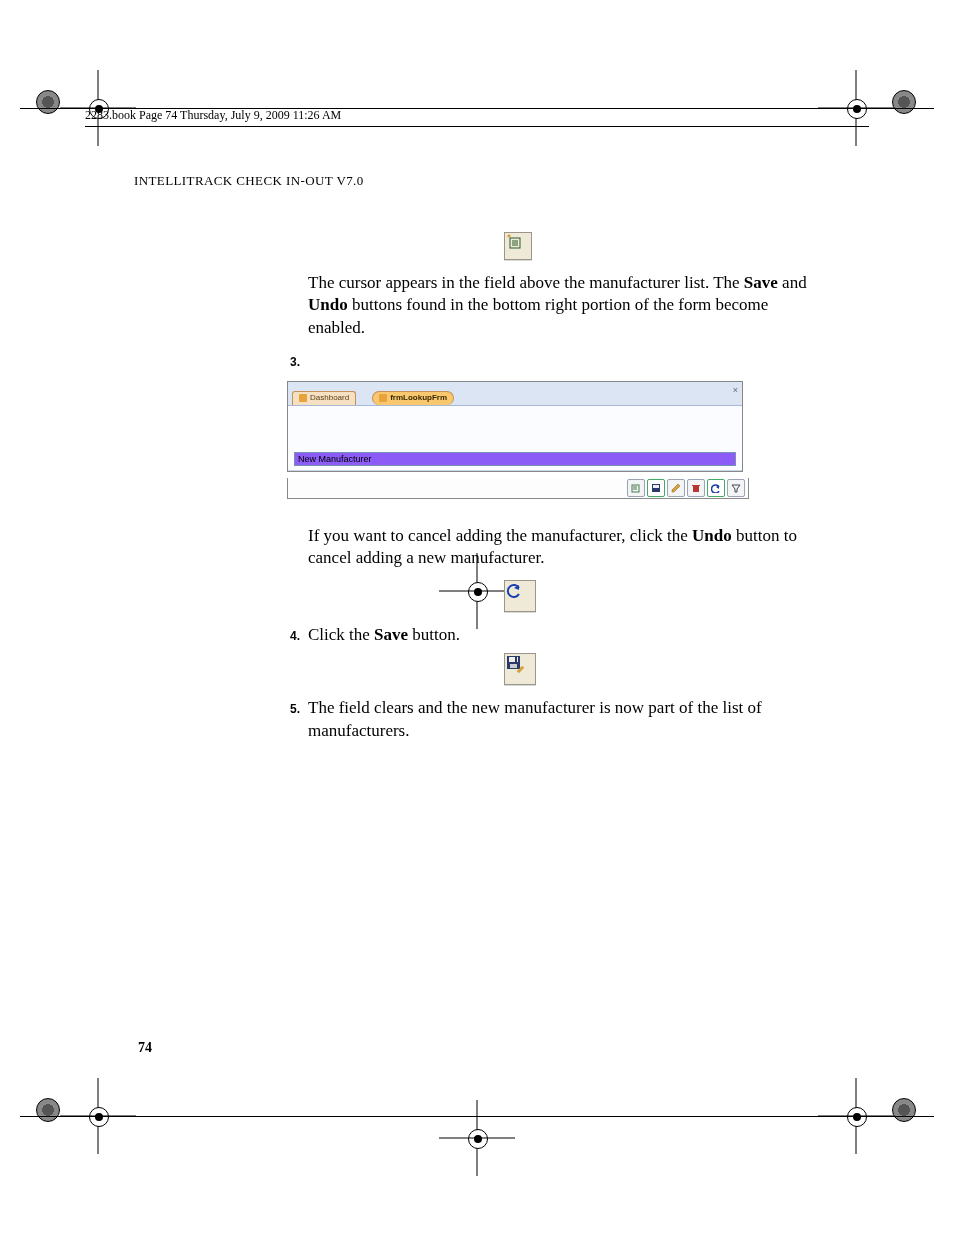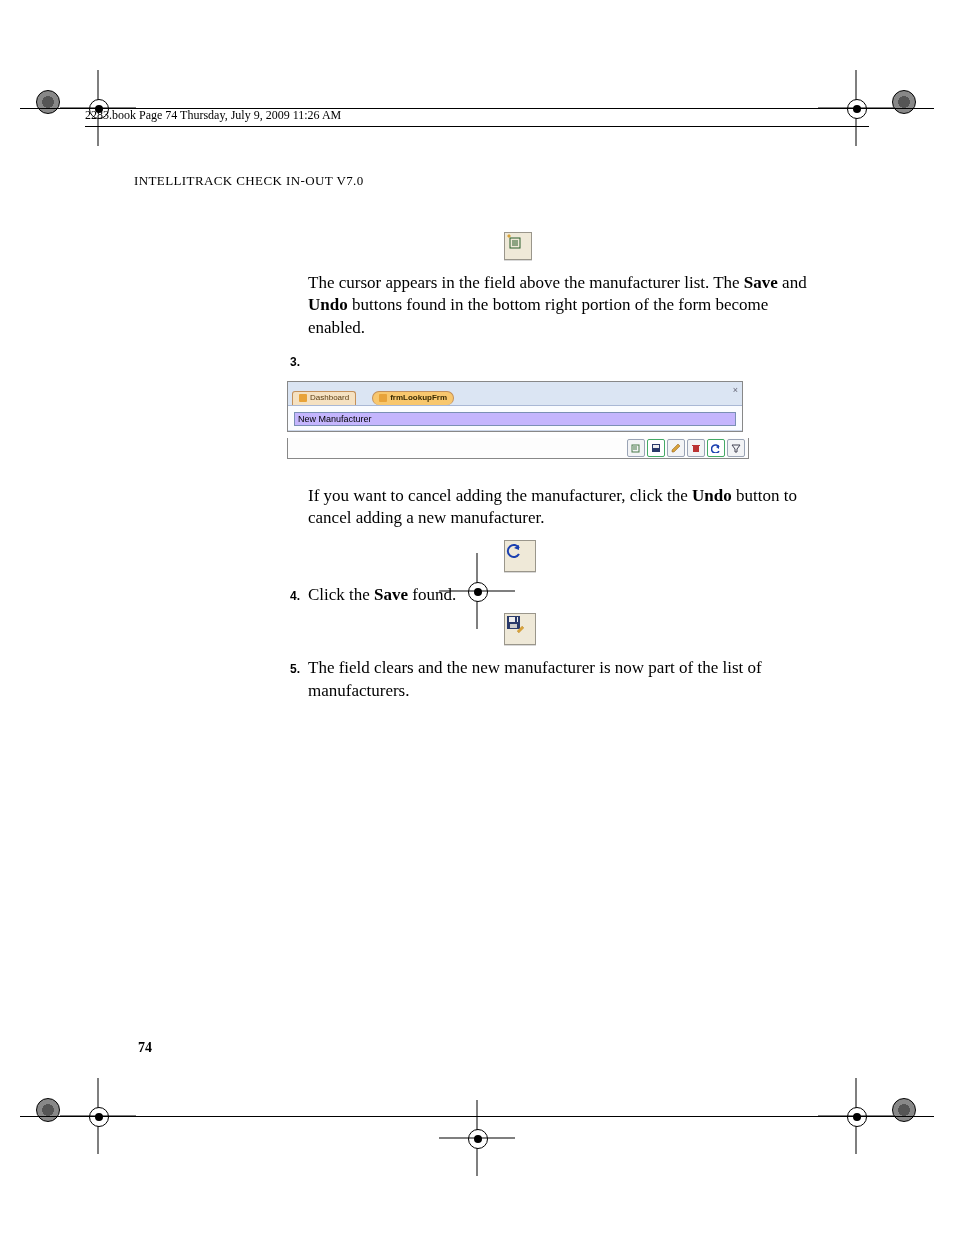--- a/index.html
+++ b/index.html
@@ -132,22 +132,23 @@
     color: #2a4a8a;
   }
   .ss-field-row { padding: 6px 6px 4px 6px; background: #fafcff; border-bottom: 1px solid #ccd6e8;}
   .ss-input {
     width: 100%;
     box-sizing: border-box;
     font-family: Tahoma, Arial, sans-serif;
     font-size: 9px;
     padding: 1px 3px;
     border: 1px solid #7a8fb5;
-    background: #c4b5fd;
+    background: #8b5cf6;
     color: #000;
+    margin-top: 40px;
   }
   .ss-list-wrap { display: flex; }
   .ss-list {
     flex: 1;
     border-right: 1px solid #ccd6e8;
     min-height: 168px;
     padding: 2px 4px;
     color: #222;
     max-width: 160px;
   }
@@ -310,21 +311,21 @@
   <div class="center-icon icon-box" style="width:30px;height:30px;margin-left:370px;">
     <svg width="20" height="20" viewBox="0 0 20 20">
       <path d="M14 7 A6 6 0 1 0 14 13" fill="none" stroke="#1a3fb0" stroke-width="2"></path>
       <path d="M14 4 L14 9 L9 7 Z" fill="#1a3fb0"></path>
     </svg>
   </div>
 
   <div class="step-row">
     <div class="step-num">4.</div>
     <div class="step-body">
-      <span>Click the </span><b>Save</b><span> found.</span>
+      <span>Click the </span><b>Save</b><span> button.</span>
     </div>
   </div>
 
   <div class="center-icon icon-box" style="width:30px;height:30px;margin-left:370px;">
     <svg width="20" height="20" viewBox="0 0 20 20">
       <rect x="2" y="2" width="13" height="13" fill="#2a3a6a"></rect>
       <rect x="4" y="3" width="9" height="5" fill="#eee"></rect>
       <rect x="5" y="10" width="7" height="4" fill="#ccc"></rect>
       <rect x="10" y="3" width="2" height="5" fill="#2a3a6a"></rect>
       <path d="M13 18 L18 13" stroke="#8a5a1a" stroke-width="2"></path>

